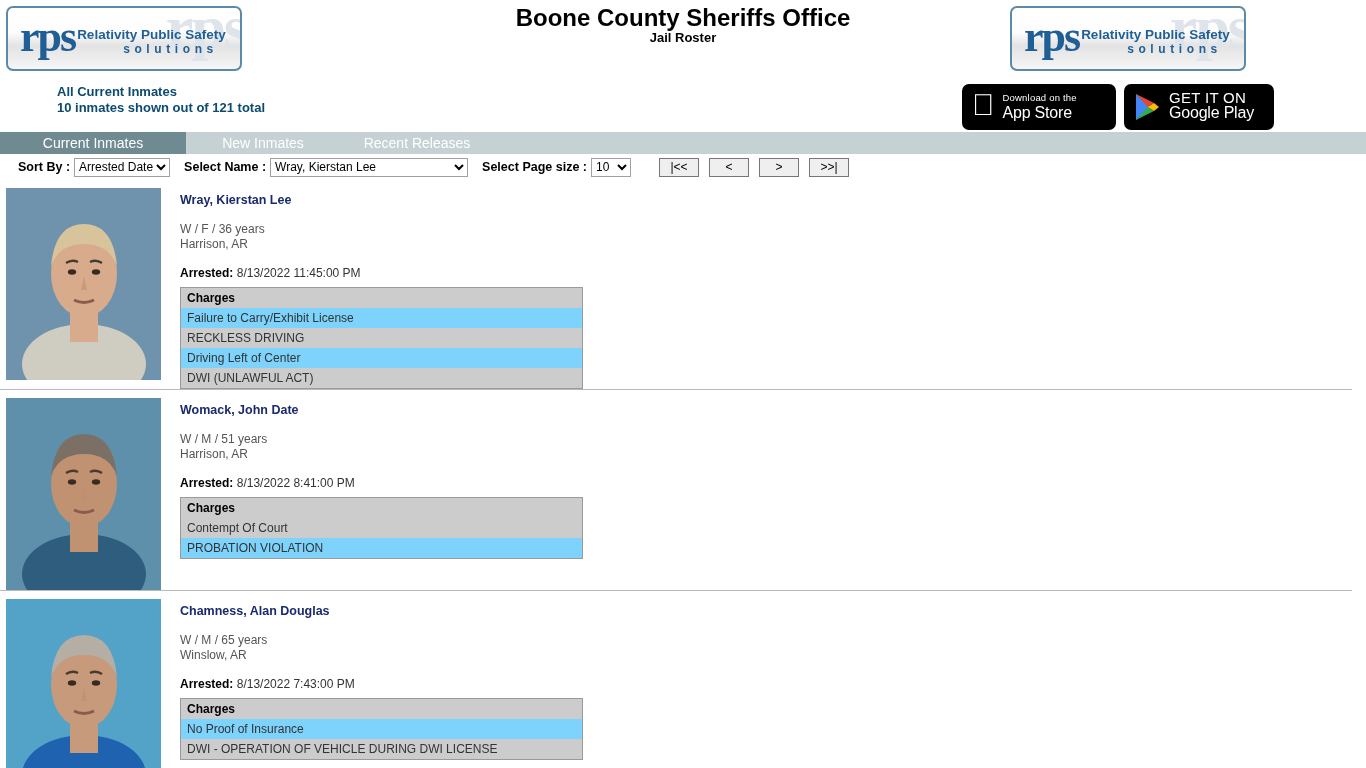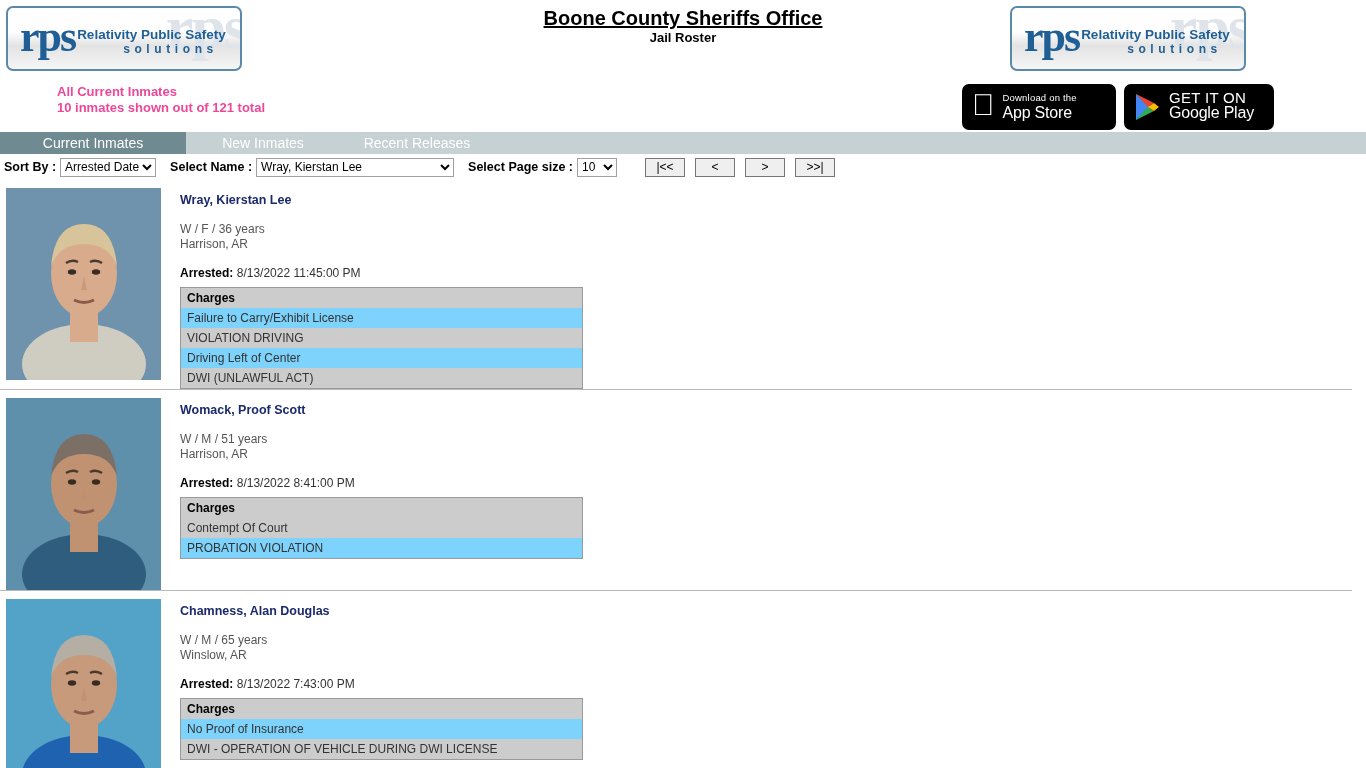--- a/index.html
+++ b/index.html
@@ -60,32 +60,31 @@
   .logo-line2 {
     font-size: 12px; font-weight: bold; color: #1f5f96;
     letter-spacing: 4.6px; line-height: 14px; white-space: nowrap; margin-left: 46px;
   }
 
   .title-block {
     position: absolute; left: 0; right: 0; top: 6px;
     text-align: center; pointer-events: none;
   }
   .title-main {
-    font-size: 20px; font-weight: bold; color: #000000;
+    font-size: 24px; font-weight: bold; color: #000000;
     line-height: 24px;
-    text-decoration: underline;
   }
   .title-sub {
     font-size: 13px; font-weight: bold; color: #000000;
     line-height: 16px;
   }
 
   .summary {
     position: absolute; left: 57px; top: 84px;
-    font-size: 13px; font-weight: bold; color: #ec4899;
+    font-size: 13px; font-weight: bold; color: #0c4a6e;
     line-height: 15.5px;
   }
 
   .badges { position: absolute; left: 962px; top: 84px; display: flex; gap: 8px; }
   .badge {
     height: 46px; border-radius: 7px; background: #000000;
     display: flex; align-items: center; padding: 0 12px 0 10px;
     color: #ffffff;
   }
   .badge-apple  { width: 154px; }
@@ -112,21 +111,21 @@
     white-space: nowrap;
     cursor: pointer;
   }
   .tab-active { background: #6f8a91; width: 186px; }
   .tab-inactive { width: 154px; }
 
   
   .controls {
     height: 26px;
     display: flex; align-items: center;
-    padding-left: 4px;
+    padding-left: 18px;
     font-size: 12.5px; font-weight: bold; color: #000000;
     white-space: nowrap;
   }
   .controls label { margin-right: 4px; }
   .controls select {
     font-family: "Liberation Sans", sans-serif;
     font-size: 12px; font-weight: normal;
     height: 19px;
     border: 1px solid #a0a0a0;
     background: #ffffff;
@@ -316,21 +315,21 @@
         <thead>
           <tr>
             <th>Charges</th>
           </tr>
         </thead>
         <tbody>
             <tr class="odd">
        <td>Failure to Carry/Exhibit License</td>
      </tr>
             <tr class="even">
-       <td>VIOLATION DRIVING</td>
+       <td>RECKLESS DRIVING</td>
      </tr>
             <tr class="odd">
        <td>Driving Left of Center</td>
      </tr>
             <tr class="even">
        <td>DWI (UNLAWFUL ACT)</td>
      </tr>
           </tbody>
       </table>
     </div>
@@ -345,21 +344,21 @@
     <path d="M45 78 q4 -42 33 -42 q29 0 33 42 q-8 -22 -33 -22 q-25 0 -33 22 z" fill="#7c7066"></path>
     <ellipse cx="66" cy="84" rx="4.2" ry="2.8" fill="#3a2b22"></ellipse>
     <ellipse cx="90" cy="84" rx="4.2" ry="2.8" fill="#3a2b22"></ellipse>
     <path d="M60 75 q6 -4 12 -1" stroke="#4a3a2c" stroke-width="2.4" fill="none"></path>
     <path d="M84 74 q6 -3 12 1" stroke="#4a3a2c" stroke-width="2.4" fill="none"></path>
     <path d="M78 88 l-3 14 l6 0 z" fill="#bf8d6e" opacity="0.55"></path>
     <path d="M68 112 q10 5 20 0" stroke="#8d5a4c" stroke-width="3" fill="none"></path>
   </svg>
       </div>
     <div class="details">
-      <a class="inmate-name">Womack, Proof Scott</a>
+      <a class="inmate-name">Womack, John Date</a>
       <div class="demo">
         <div>W / M / 51 years</div>
         <div>Harrison, AR</div>
       </div>
       <div class="arrested">
         <b>Arrested:</b>
         <span>8/13/2022 8:41:00 PM</span>
       </div>
       <table class="charges">
         <thead>

